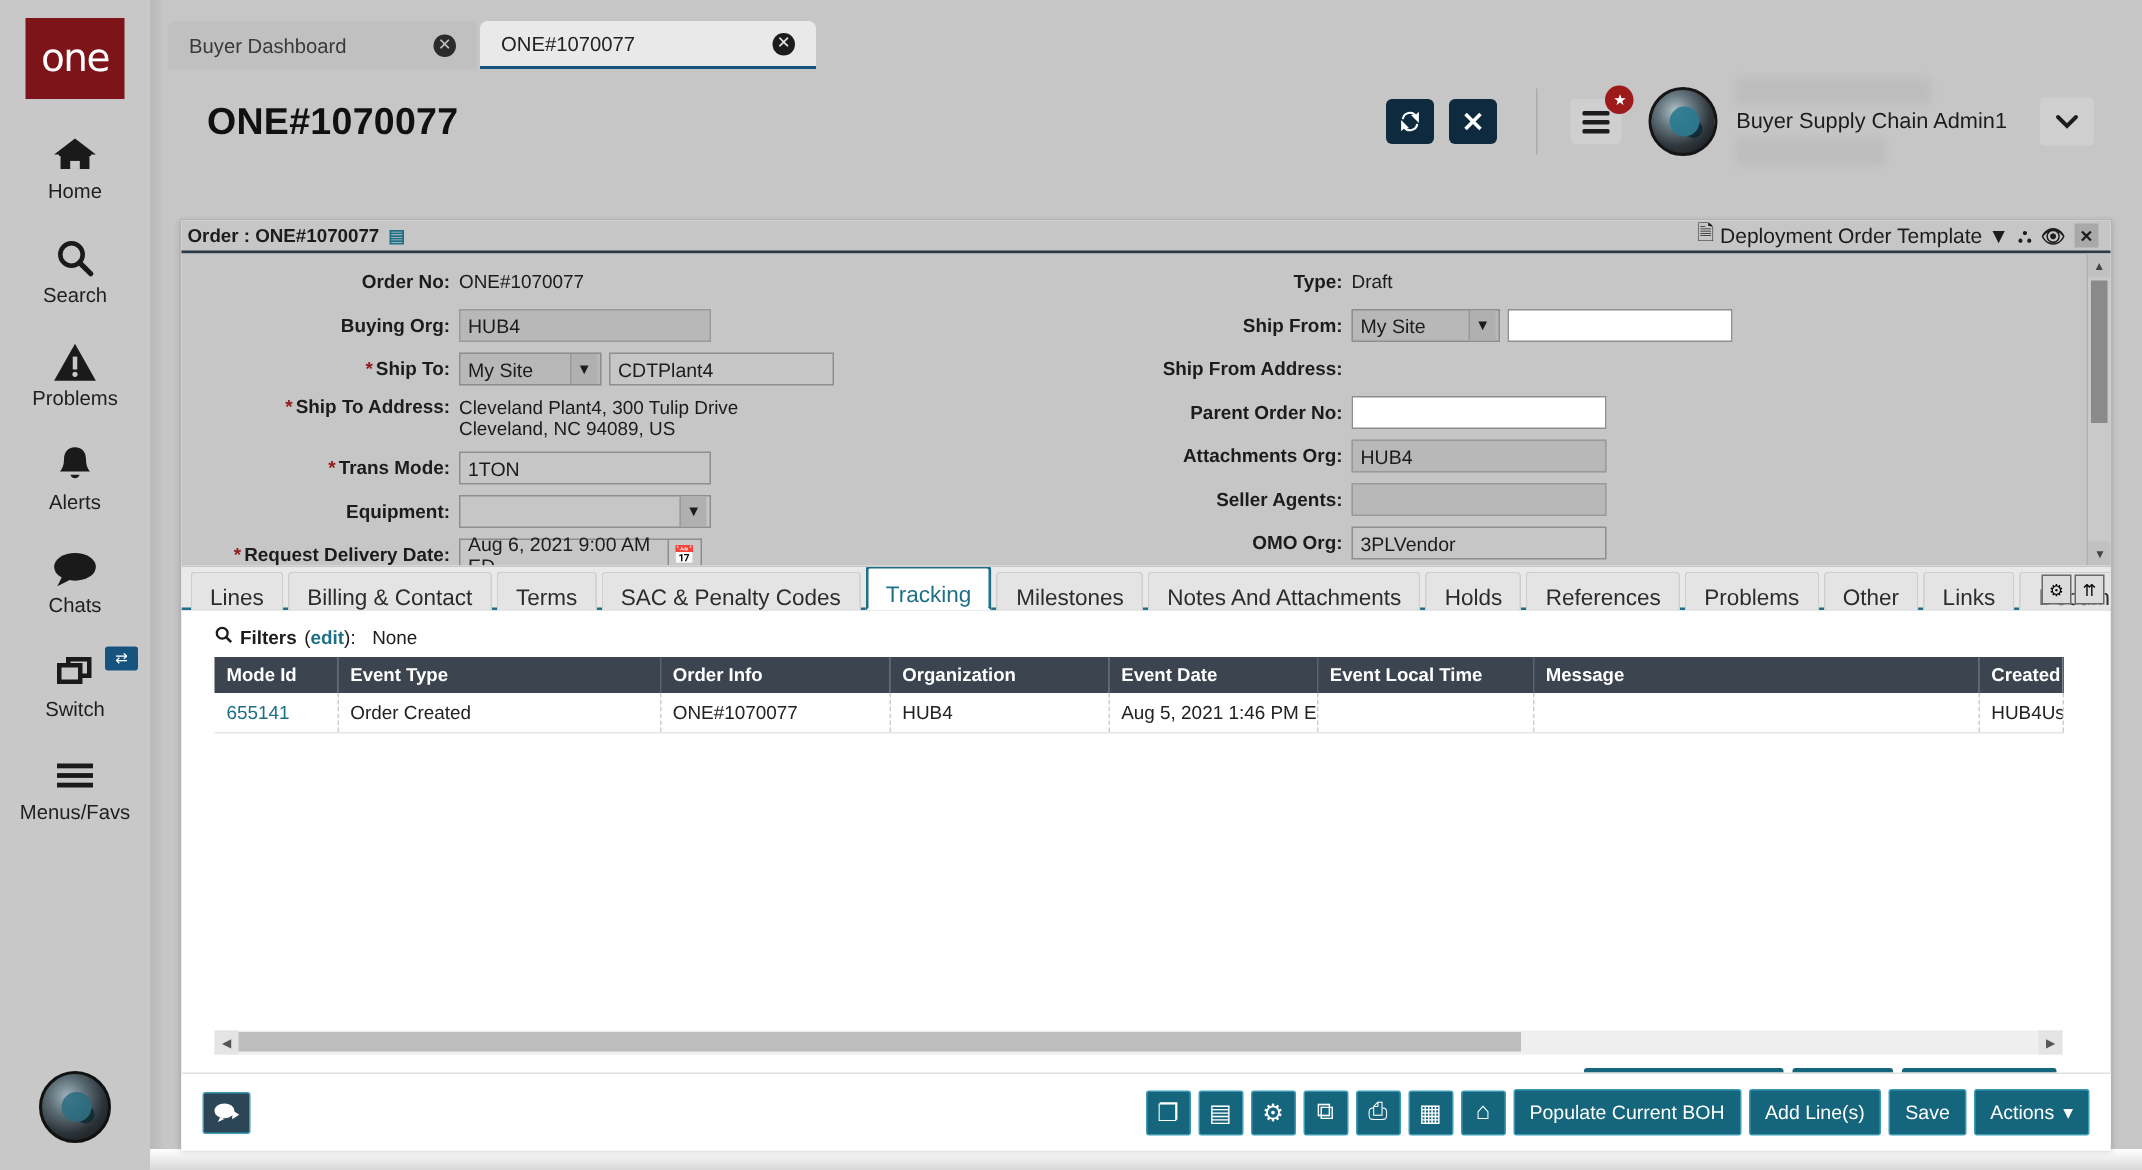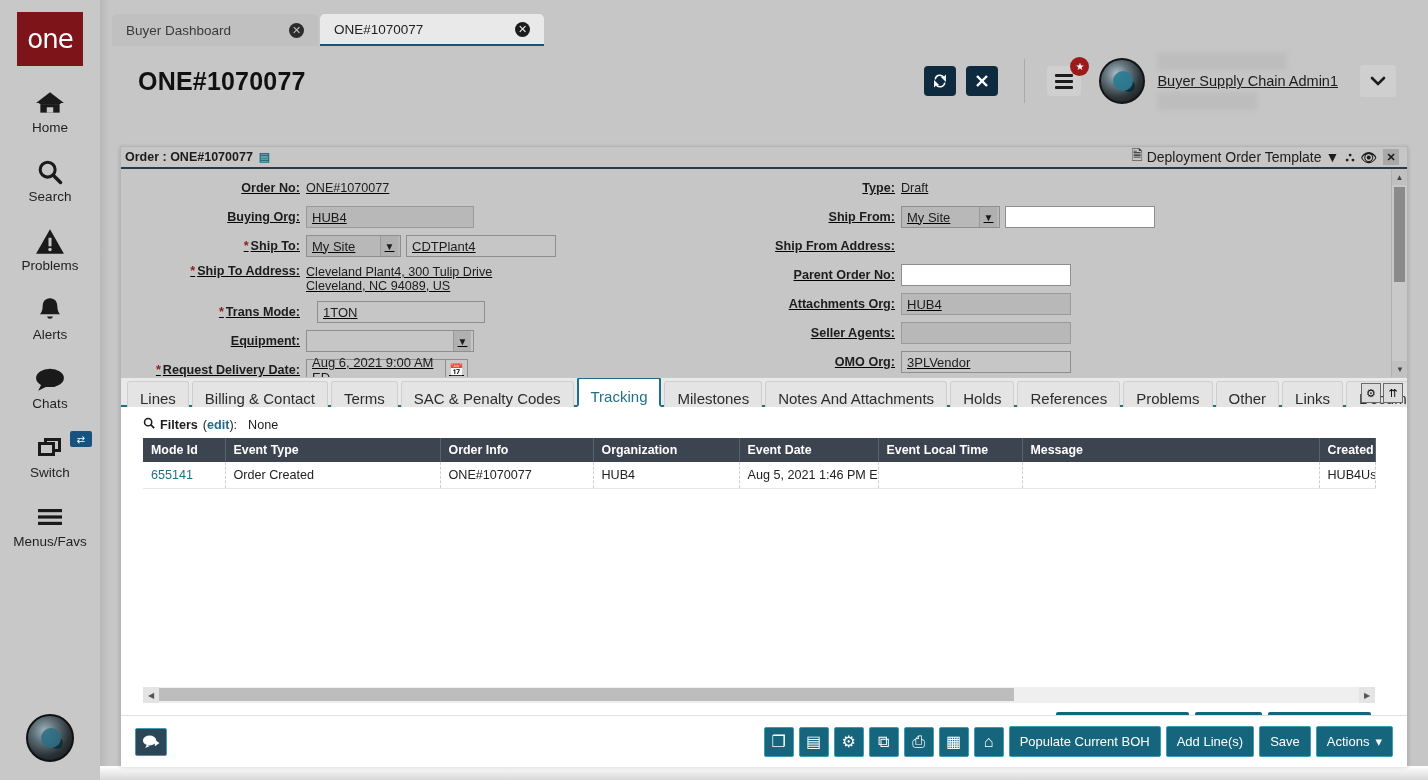--- a/index.html
+++ b/index.html
@@ -98,21 +98,21 @@
   }
   .useravatar {
     width:46px; height:46px; border-radius:50%; margin-left:18px;
     background: radial-gradient(circle at 38% 34%, #b2c3c9 0%, #6a7b84 28%, #30383d 60%, #0c0e10 100%);
     border:2px solid #151515; position:relative;
   }
   .useravatar:after{
     content:""; position:absolute; left:12px; top:11px; width:20px; height:20px;
     border-radius:50%; background:#2a7a92; opacity:.9; box-shadow: 6px 5px 0 -4px #0d2a33;
   }
-  .username { margin-left:12px; font-size:14.5px; color:#1c1c1c; position:relative;text-decoration:underline; }
+  .username { margin-left:12px; font-size:14.5px; color:#1c1c1c; position:relative; }
   .blurbar { height:18px; background:#bdbdbd; filter:blur(2.5px); border-radius:2px;}
   .blur1 { width:130px; margin-bottom:3px;}
   .blur2 { width:100px; margin-top:3px;}
   .caretbtn {
     width:36px; height:32px; background:#cfcfcf; border-radius:3px; margin-left:22px;
     display:flex; align-items:center; justify-content:center; cursor:pointer; color:#1c1c1c;
   }
 
   
   .card {
@@ -126,21 +126,21 @@
   }
   .cardhead .docicon { margin-left:6px; color:#1f6f86; font-size:12px;}
   .cardhead-right { margin-left:auto; display:flex; align-items:center; gap:6px; padding-right:4px;}
   .tmplname { font-size:14px; font-weight:normal; color:#1c1c1c; display:flex; align-items:center; gap:4px;}
   .xbtn { width:16px; height:16px; background:#a9a9a9; color:#1a1a1a; font-size:11px;
           display:flex; align-items:center; justify-content:center; cursor:pointer;}
 
   
   .formwrap { position:relative; height:208px; background:#c6c6c6; overflow:hidden; }
   .formcols { display:flex; padding-top:8px; }
-  .col { width:600px;text-decoration:underline; }
+  .col { width:600px; }
   .col.right { width:560px; }
   .frow { display:flex; align-items:center; margin-bottom:7px; height:22px;}
   .frow.tall { height:30px; align-items:flex-start;}
   .flabel {
     width:185px; text-align:right; font-size:12.6px; font-weight:bold; color:#1c1c1c;
     padding-right:6px; white-space:nowrap;
   }
   .col.right .flabel { width:180px; }
   .req { color:#8f1a1a; font-weight:bold; margin-right:2px;}
   .fval { font-size:12.6px; color:#1c1c1c; }
@@ -417,21 +417,21 @@
           </div>
 
           <div class="frow tall">
             <div class="flabel"><span class="req">*</span><span>Ship To Address:</span></div>
             <div class="fval addr">
               <div>Cleveland Plant4, 300 Tulip Drive</div>
               <div>Cleveland, NC 94089, US</div>
             </div>
           </div>
 
-          <div class="frow" style="margin-top:6px;gap:11px;">
+          <div class="frow" style="margin-top:6px;">
             <div class="flabel"><span class="req">*</span><span>Trans Mode:</span></div>
             <div class="inp" style="width:168px; background:#c6c6c6;">1TON</div>
           </div>
 
           <div class="frow">
             <div class="flabel">Equipment:</div>
             <div class="sel" style="width:168px; background:#c6c6c6;">
               <span></span>
               <span class="chev">▼</span>
             </div>

